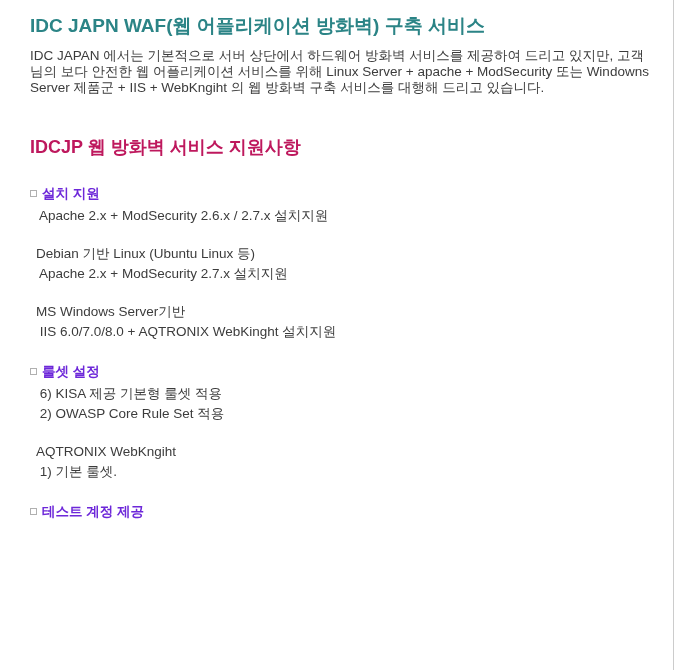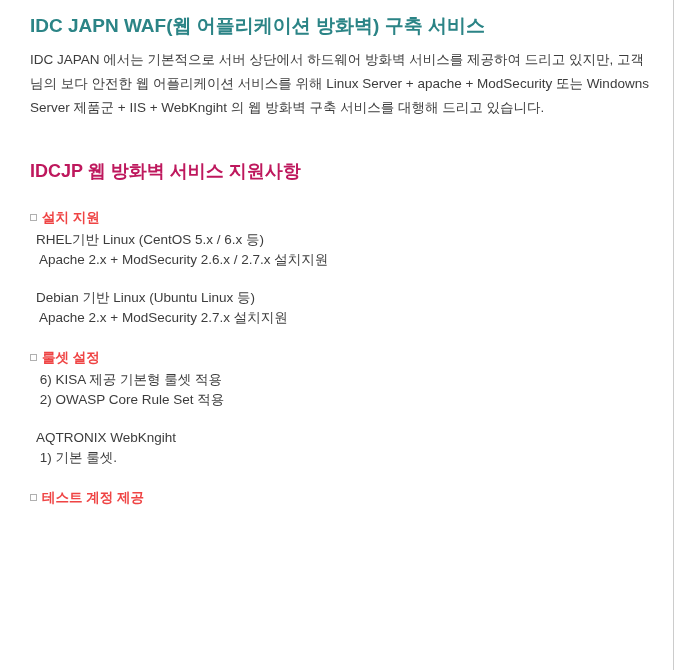--- a/index.html
+++ b/index.html
@@ -36,21 +36,21 @@
     font-size: 19px;
     line-height: 24px;
     font-weight: bold;
     color: #2b8486;
     letter-spacing: 0px;
   }
   p.intro {
     margin: 10px 0 0 0;
     width: 625px;
     font-size: 13.5px;
-    line-height: 24px;
+    line-height: 16px;
     color: #3c3c3c;
   }
   h2.section-title {
     margin: 40px 0 0 0;
     font-size: 18px;
     line-height: 22px;
     font-weight: bold;
     color: #be185d;
   }
   .sections {
@@ -70,21 +70,21 @@
     width: 5px;
     height: 5px;
     border: 1px solid #b0b0b0;
     background: #ffffff;
     margin-right: 5px;
     margin-top: -2px;
   }
   .section-heading .label {
     font-size: 13.5px;
     font-weight: bold;
-    color: #ef4444;
+    color: #6d28d9;
   }
   .group {
     margin: 0 0 18px 6px;
   }
   .group:last-child {
     margin-bottom: 0;
   }
   .line {
     font-size: 13.5px;
     line-height: 20px;
@@ -104,26 +104,29 @@
   <h2 class="section-title">IDCJP 웹 방화벽 서비스 지원사항</h2>
 
   <div class="sections">
 
     <div class="section">
       <div class="section-heading">
         <span class="bullet"></span>
         <span class="label">설치 지원</span>
       </div>
       <div class="group">
-        <div class="line">RHEL기반 Linux (CentOS 5.x / 6.x 등)</div>
         <div class="line"> Apache 2.x + ModSecurity 2.6.x / 2.7.x 설치지원</div>
       </div>
       <div class="group">
         <div class="line">Debian 기반 Linux (Ubuntu Linux 등)</div>
         <div class="line"> Apache 2.x + ModSecurity 2.7.x 설치지원</div>
+      </div>
+      <div class="group">
+        <div class="line">MS Windows Server기반</div>
+        <div class="line"> IIS 6.0/7.0/8.0 + AQTRONIX WebKinght 설치지원</div>
       </div>
     </div>
 
     <div class="section">
       <div class="section-heading">
         <span class="bullet"></span>
         <span class="label">룰셋 설정</span>
       </div>
       <div class="group">
         <div class="line"> 6) KISA 제공 기본형 룰셋 적용</div>

